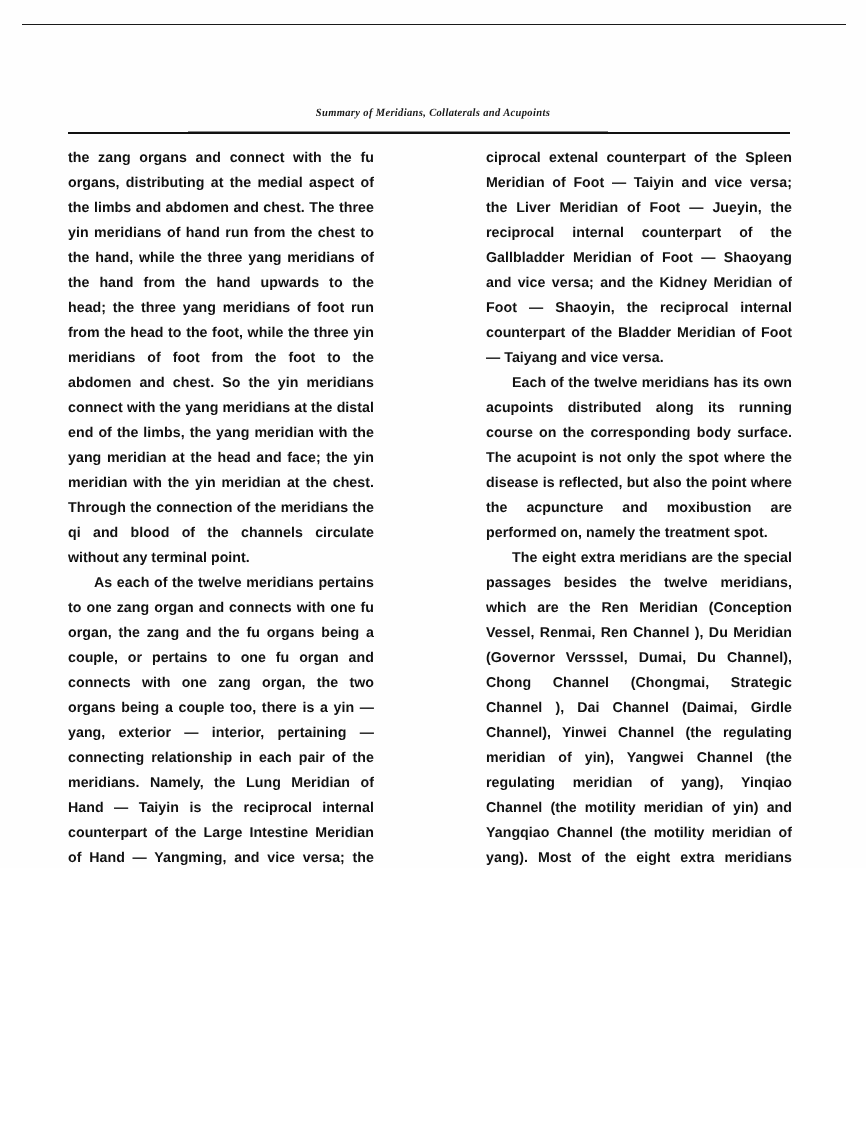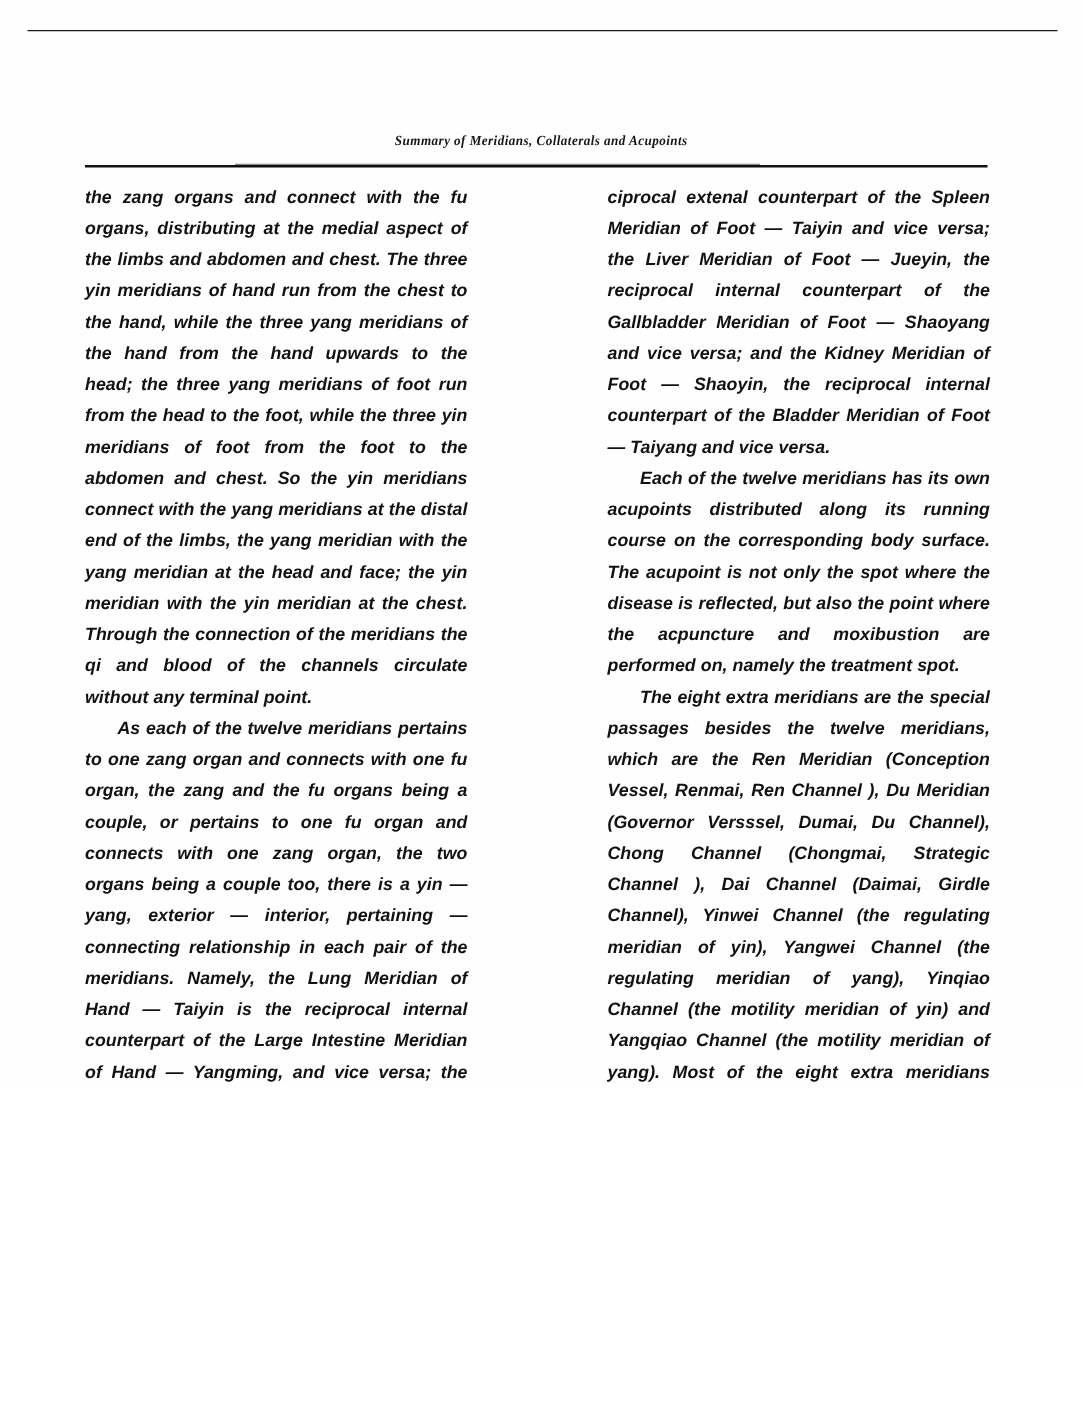--- a/index.html
+++ b/index.html
@@ -87,21 +87,21 @@
     text-justify: inter-word;
     letter-spacing: 0.05px;
     -webkit-font-smoothing: none;
   }
 
   .col p.indent {
     text-indent: 26px;
   }
 
   
-  .col p { text-align-last: left; font-style: italic; }
+  .col p { text-align-last: left; }
 
   
   .col p, .running-head {
     text-rendering: geometricPrecision;
   }
 
   .col p {
     font-weight: 600;
     color: #111111;
   }

